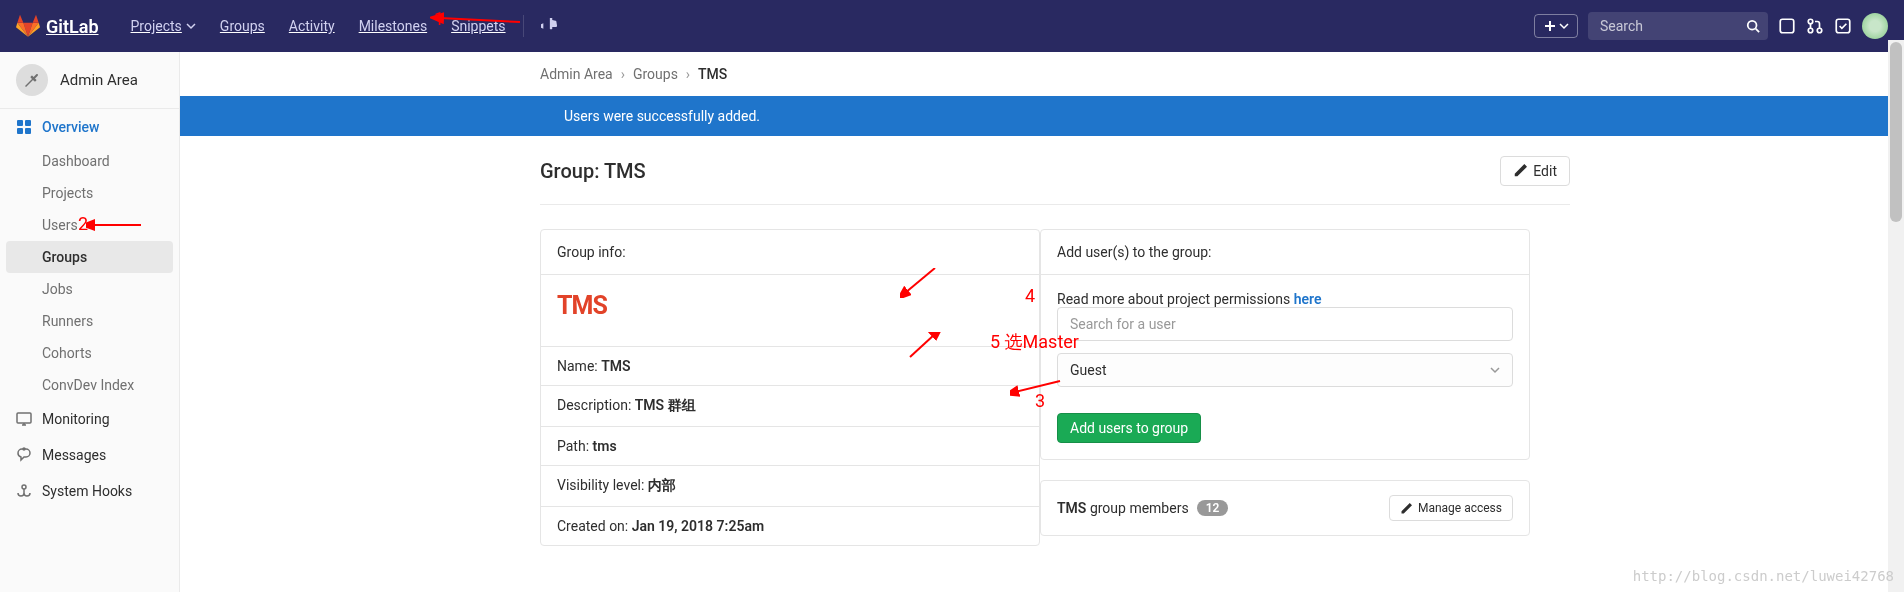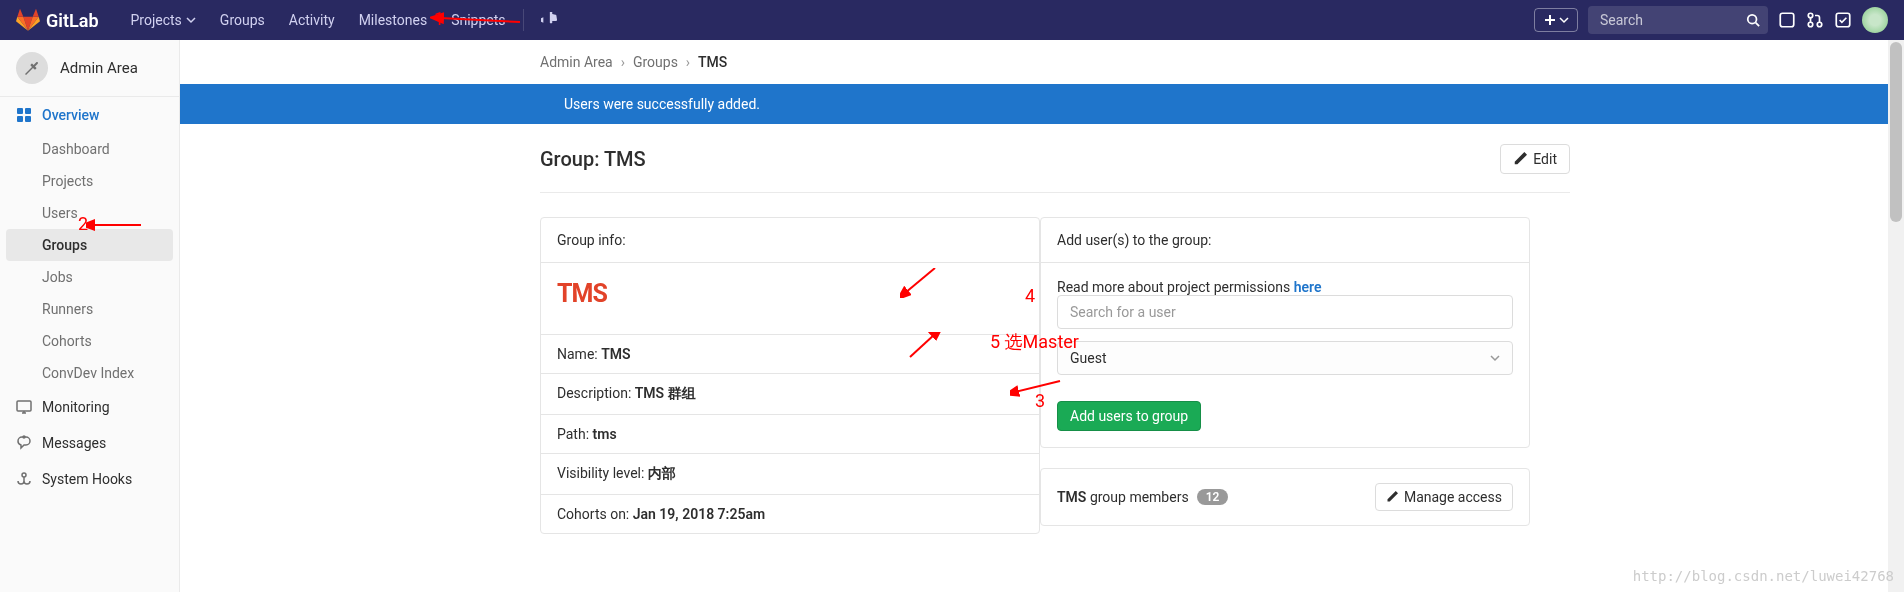--- a/index.html
+++ b/index.html
@@ -1,18 +1,18 @@
 <!DOCTYPE html>
 <html><head>
   <meta charset="utf-8">
   <style>
     * { margin: 0; padding: 0; box-sizing: border-box; font-family: -apple-system, BlinkMacSystemFont, "Segoe UI", Roboto, sans-serif; }
     body { background: #fff; color: #2e2e2e; width: 1904px; height: 592px; overflow: hidden; position: relative; }
     
-    .header { background: #292961; height: 40px; display: flex; align-items: center; padding: 0 16px; color: #fff; }
+    .header { background: #292961; height: 52px; display: flex; align-items: center; padding: 0 16px; color: #fff; text-decoration: underline; }
     .logo-wrap { display: flex; align-items: center; gap: 6px; font-weight: 600; font-size: 18px; margin-right: 20px; }
     .logo-icon { width: 24px; height: 24px; }
     .nav-items { display: flex; gap: 0; align-items: center; }
     .nav-item { color: #d1d1f0; padding: 0 12px; font-size: 14px; display: flex; align-items: center; gap: 4px; cursor: pointer; height: 40px; line-height: 40px; }
     .nav-divider { width: 1px; background: rgba(255,255,255,0.15); height: 22px; margin: 0 5px; }
     .header-right { margin-left: auto; display: flex; align-items: center; gap: 10px; }
     .plus-btn { display: flex; align-items: center; gap: 2px; padding: 4px 8px; border: 1px solid rgba(255,255,255,0.4); border-radius: 4px; cursor: pointer; }
     .search-box { position: relative; }
     .search-input { background: rgba(255,255,255,0.12); border: none; border-radius: 4px; padding: 6px 30px 6px 12px; color: #fff; width: 180px; font-size: 14px; }
     .search-input::placeholder { color: rgba(255,255,255,0.7); }
@@ -62,21 +62,21 @@
     .form-input { width: 100%; border: 1px solid #dcdcdc; border-radius: 4px; padding: 8px 12px; font-size: 14px; margin-bottom: 12px; }
     .form-input::placeholder { color: #999; }
     .form-select { width: 100%; border: 1px solid #dcdcdc; border-radius: 4px; padding: 8px 12px; font-size: 14px; background: #fdfdfd; appearance: none; position: relative; }
     .select-wrap { position: relative; margin-bottom: 26px; }
     .select-chevron { position: absolute; right: 12px; top: 50%; transform: translateY(-50%); color: #999; pointer-events: none; }
     
     .members-panel { margin-top: 20px; border: 1px solid #e5e5e5; border-radius: 4px; }
     .members-header { display: flex; align-items: center; padding: 14px 16px; font-size: 14px; }
     .members-title-bold { font-weight: 600; }
     .badge { background: #999; color: #fff; border-radius: 10px; padding: 1px 9px; font-size: 12px; margin-left: 8px; font-weight: 600; }
-    .manage-link { margin-left: auto; display: flex; align-items: center; gap: 6px; border: 1px solid #dcdcdc; border-radius: 4px; padding: 5px 10px; cursor: pointer; font-size: 14px; }
+    .manage-link { margin-left: auto; display: flex; align-items: flex-end; gap: 6px; border: 1px solid #dcdcdc; border-radius: 4px; padding: 5px 10px; cursor: pointer; font-size: 12px; }
     
     .annotation { position: absolute; color: #ff0000; font-size: 18px; pointer-events: none; z-index: 100; }
     .arrow { position: absolute; pointer-events: none; z-index: 99; }
     .watermark { position: absolute; bottom: 8px; right: 10px; color: #ccc; font-size: 14px; font-family: monospace; }
     
     .scrollbar-track { position: absolute; right: 0; top: 40px; bottom: 0; width: 16px; background: #f1f1f1; }
     .scrollbar-thumb { position: absolute; right: 2px; top: 2px; width: 12px; height: 180px; background: #c1c1c1; border-radius: 6px; }
   </style>
 </head>
 <body>
@@ -231,21 +231,21 @@
       <div class="panels">
         <div class="panel panel-left">
           <div class="panel-header">Group info:</div>
           <div class="panel-body">
             <div class="group-avatar">TMS</div>
           </div>
           <div class="info-row"><span class="info-label">Name: </span><span class="info-value">TMS</span></div>
           <div class="info-row"><span class="info-label">Description: </span><span class="info-value">TMS 群组</span></div>
           <div class="info-row"><span class="info-label">Path: </span><span class="info-value">tms</span></div>
           <div class="info-row"><span class="info-label">Visibility level: </span><span class="info-value">内部</span></div>
-          <div class="info-row"><span class="info-label">Cohorts on: </span><span class="info-value">Jan 19, 2018 7:25am</span></div>
+          <div class="info-row"><span class="info-label">Created on: </span><span class="info-value">Jan 19, 2018 7:25am</span></div>
         </div>
 
         <div style="width:490px">
           <div class="panel panel-right">
             <div class="panel-header">Add user(s) to the group:</div>
             <div class="panel-body">
               <div class="perm-text">
                 <span>Read more about project permissions </span><span class="perm-link">here</span>
               </div>
               <input class="form-input" placeholder="Search for a user" style="">

